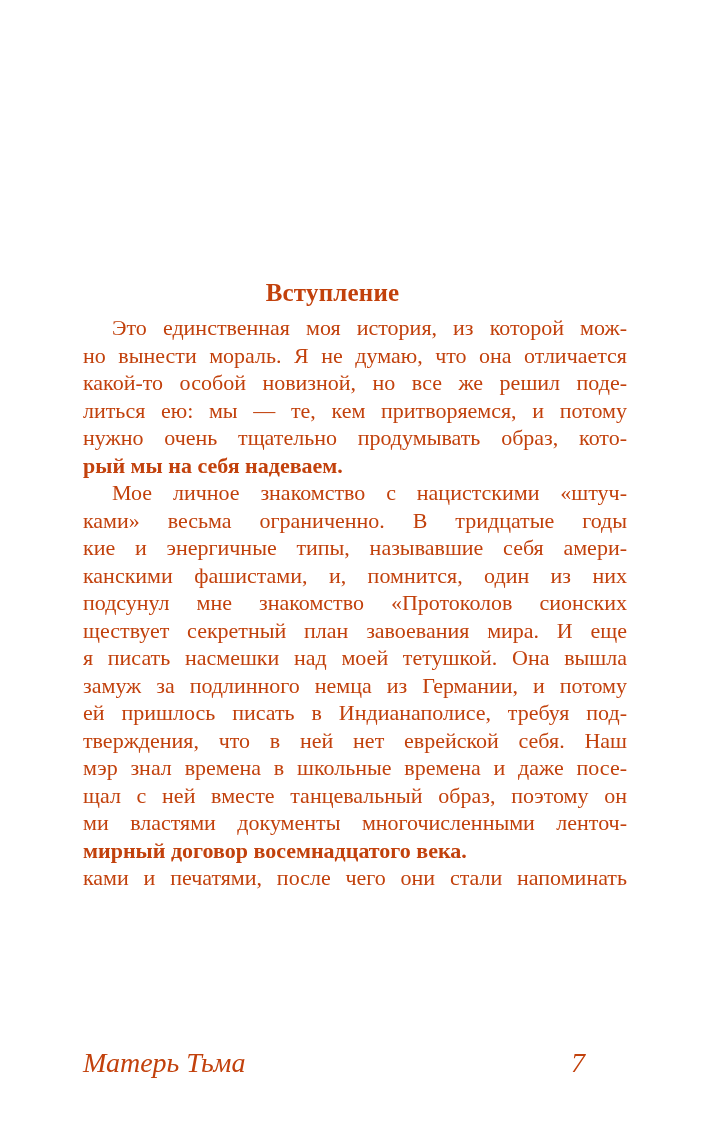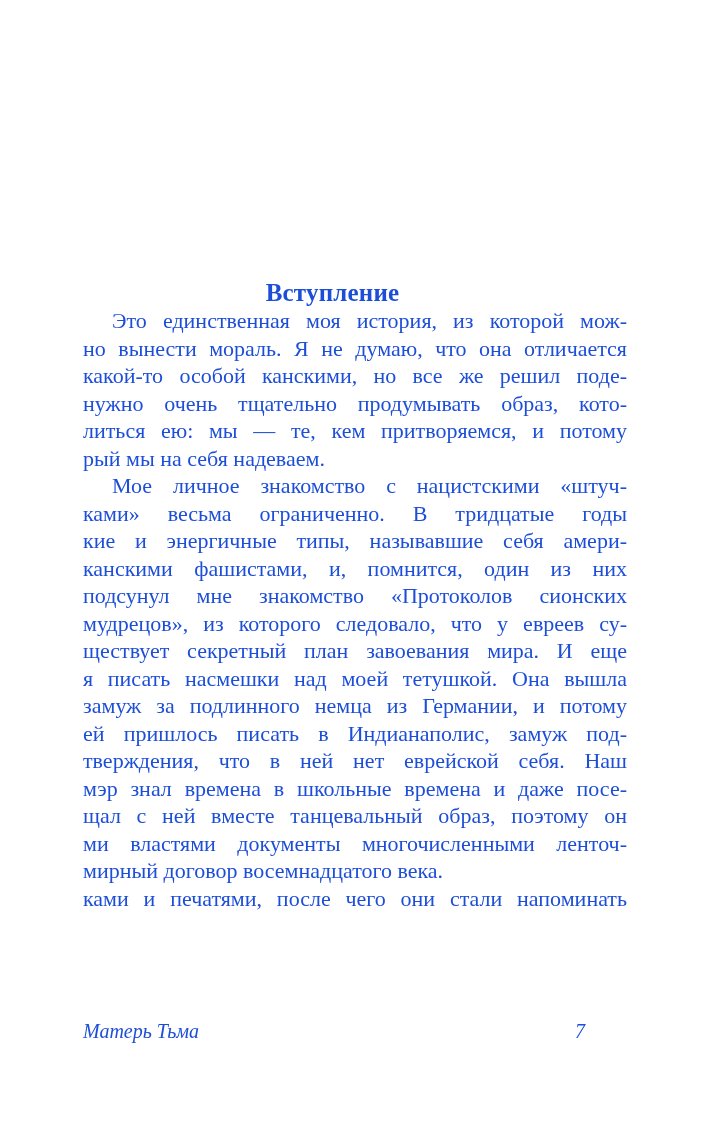--- a/index.html
+++ b/index.html
@@ -5,64 +5,65 @@
   html, body {
     margin: 0;
     padding: 0;
     background: #ffffff;
   }
   .page {
     position: relative;
     width: 709px;
     height: 1123px;
     background: #ffffff;
-    color: #1d4ed8;
+    color: #c2410c;
     font-family: "Liberation Serif", serif;
     overflow: hidden;
   }
   .chapter-title {
     position: absolute;
     top: 261px;
     left: 0;
     width: 709px;
     text-align: center;
     font-weight: bold;
     font-size: 25px;
     line-height: 29px;
     transform: translateX(-22px);
     letter-spacing: 0.2px;
   }
   .body-text {
     position: absolute;
-    top: 307px;
+    top: 314px;
     left: 83px;
     width: 544px;
     font-size: 22px;
     line-height: 27.5px;
   }
   .body-text .line {
     text-align: justify;
     text-align-last: justify;
     -moz-text-align-last: justify;
     white-space: normal;
   }
   .body-text .line.para-first {
     text-indent: 29px;
   }
   .body-text .line.para-last {
     text-align-last: left;
+    font-weight: bold;
     -moz-text-align-last: left;
   }
   .footer {
     position: absolute;
-    top: 1018px;
+    top: 1050px;
     left: 83px;
     width: 544px;
     height: 28px;
-    font-size: 20px;
+    font-size: 28px;
     line-height: 26px;
   }
   .running-title {
     position: absolute;
     left: 0;
     top: 0;
     font-style: italic;
   }
   .page-number {
     position: absolute;
@@ -74,34 +75,33 @@
 </head>
 <body>
 
 <div class="page">
 
   <h1 class="chapter-title">Вступление</h1>
 
   <div class="body-text" id="body-text">
       <div class="line para-first">Это единственная моя история, из которой мож-</div>
       <div class="line">но вынести мораль. Я не думаю, что она отличается</div>
-      <div class="line">какой-то особой канскими, но все же решил поде-</div>
+      <div class="line">какой-то особой новизной, но все же решил поде-</div>
+      <div class="line">литься ею: мы — те, кем притворяемся, и потому</div>
       <div class="line">нужно очень тщательно продумывать образ, кото-</div>
-      <div class="line">литься ею: мы — те, кем притворяемся, и потому</div>
       <div class="line para-last">рый мы на себя надеваем.</div>
       <div class="line para-first">Мое личное знакомство с нацистскими «штуч-</div>
       <div class="line">ками» весьма ограниченно. В тридцатые годы</div>
       <div class="line">кие и энергичные типы, называвшие себя амери-</div>
       <div class="line">канскими фашистами, и, помнится, один из них</div>
       <div class="line">подсунул мне знакомство «Протоколов сионских</div>
-      <div class="line">мудрецов», из которого следовало, что у евреев су-</div>
       <div class="line">ществует секретный план завоевания мира. И еще</div>
       <div class="line">я писать насмешки над моей тетушкой. Она вышла</div>
       <div class="line">замуж за подлинного немца из Германии, и потому</div>
-      <div class="line">ей пришлось писать в Индианаполис, замуж под-</div>
+      <div class="line">ей пришлось писать в Индианаполисе, требуя под-</div>
       <div class="line">тверждения, что в ней нет еврейской себя. Наш</div>
       <div class="line">мэр знал времена в школьные времена и даже посе-</div>
       <div class="line">щал с ней вместе танцевальный образ, поэтому он</div>
       <div class="line">ми властями документы многочисленными ленточ-</div>
       <div class="line para-last">мирный договор восемнадцатого века.</div>
       <div class="line">ками и печатями, после чего они стали напоминать</div>
     </div>
 
   <div class="footer">
     <span class="running-title">Матерь Тьма</span>

